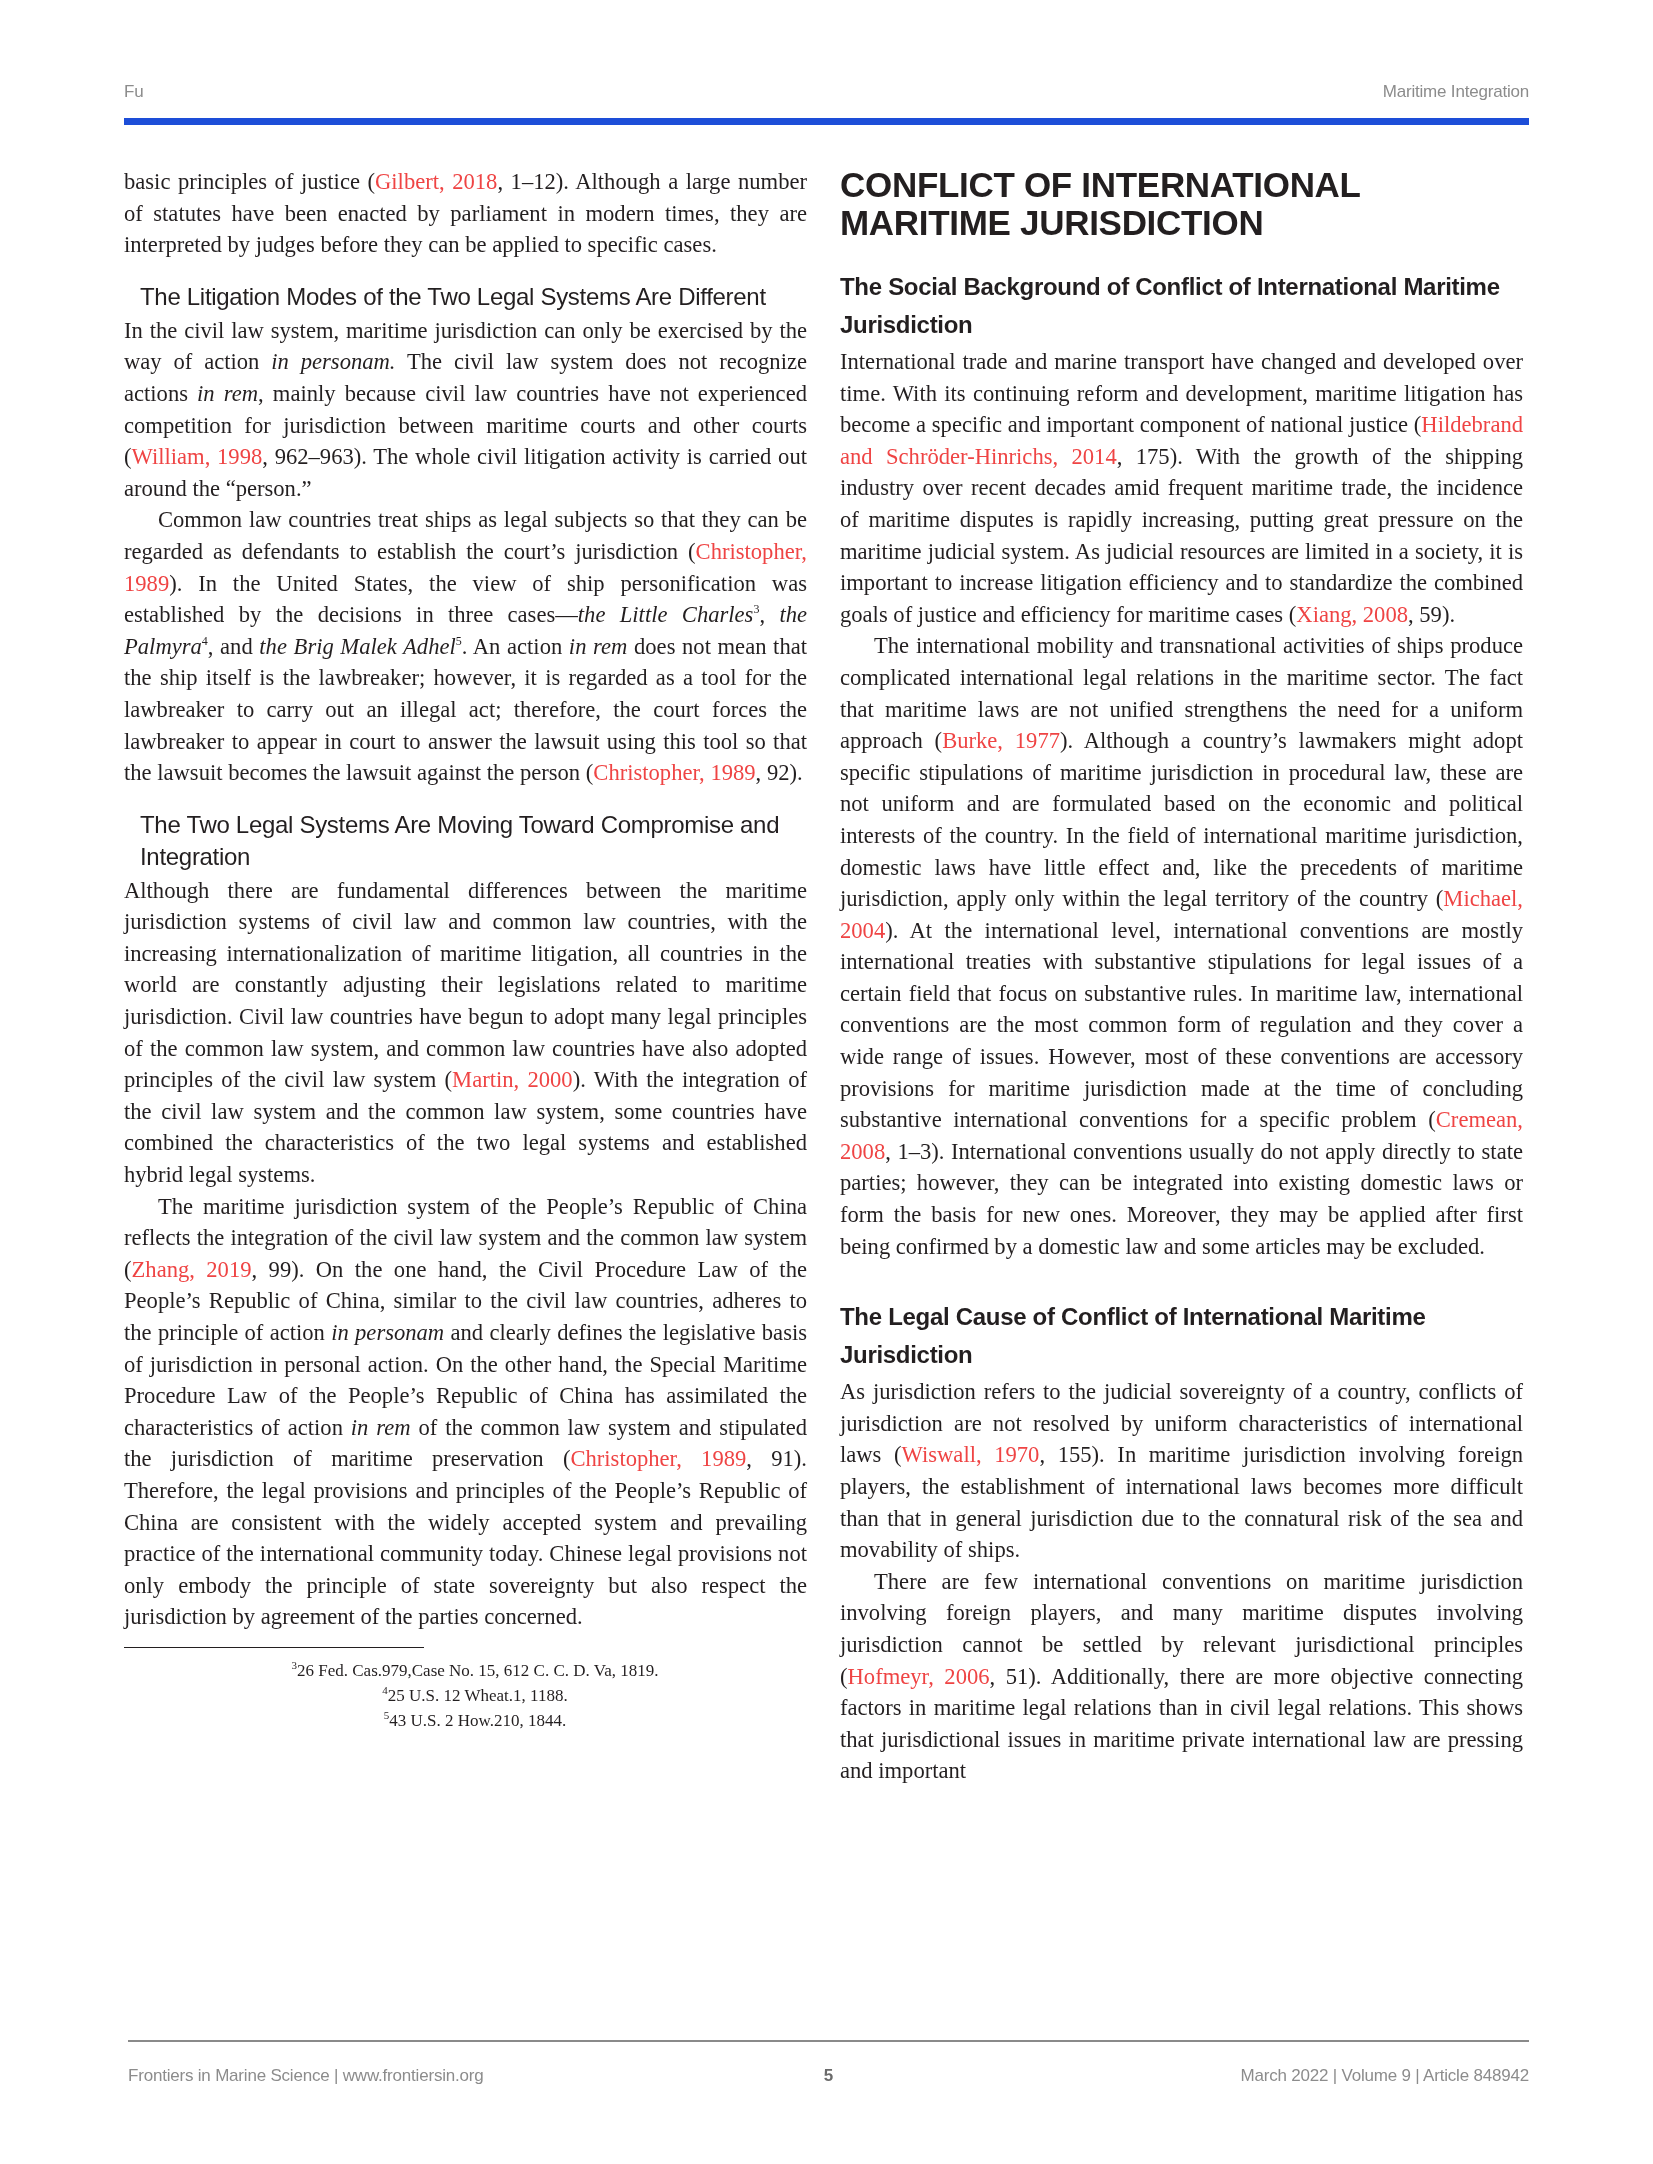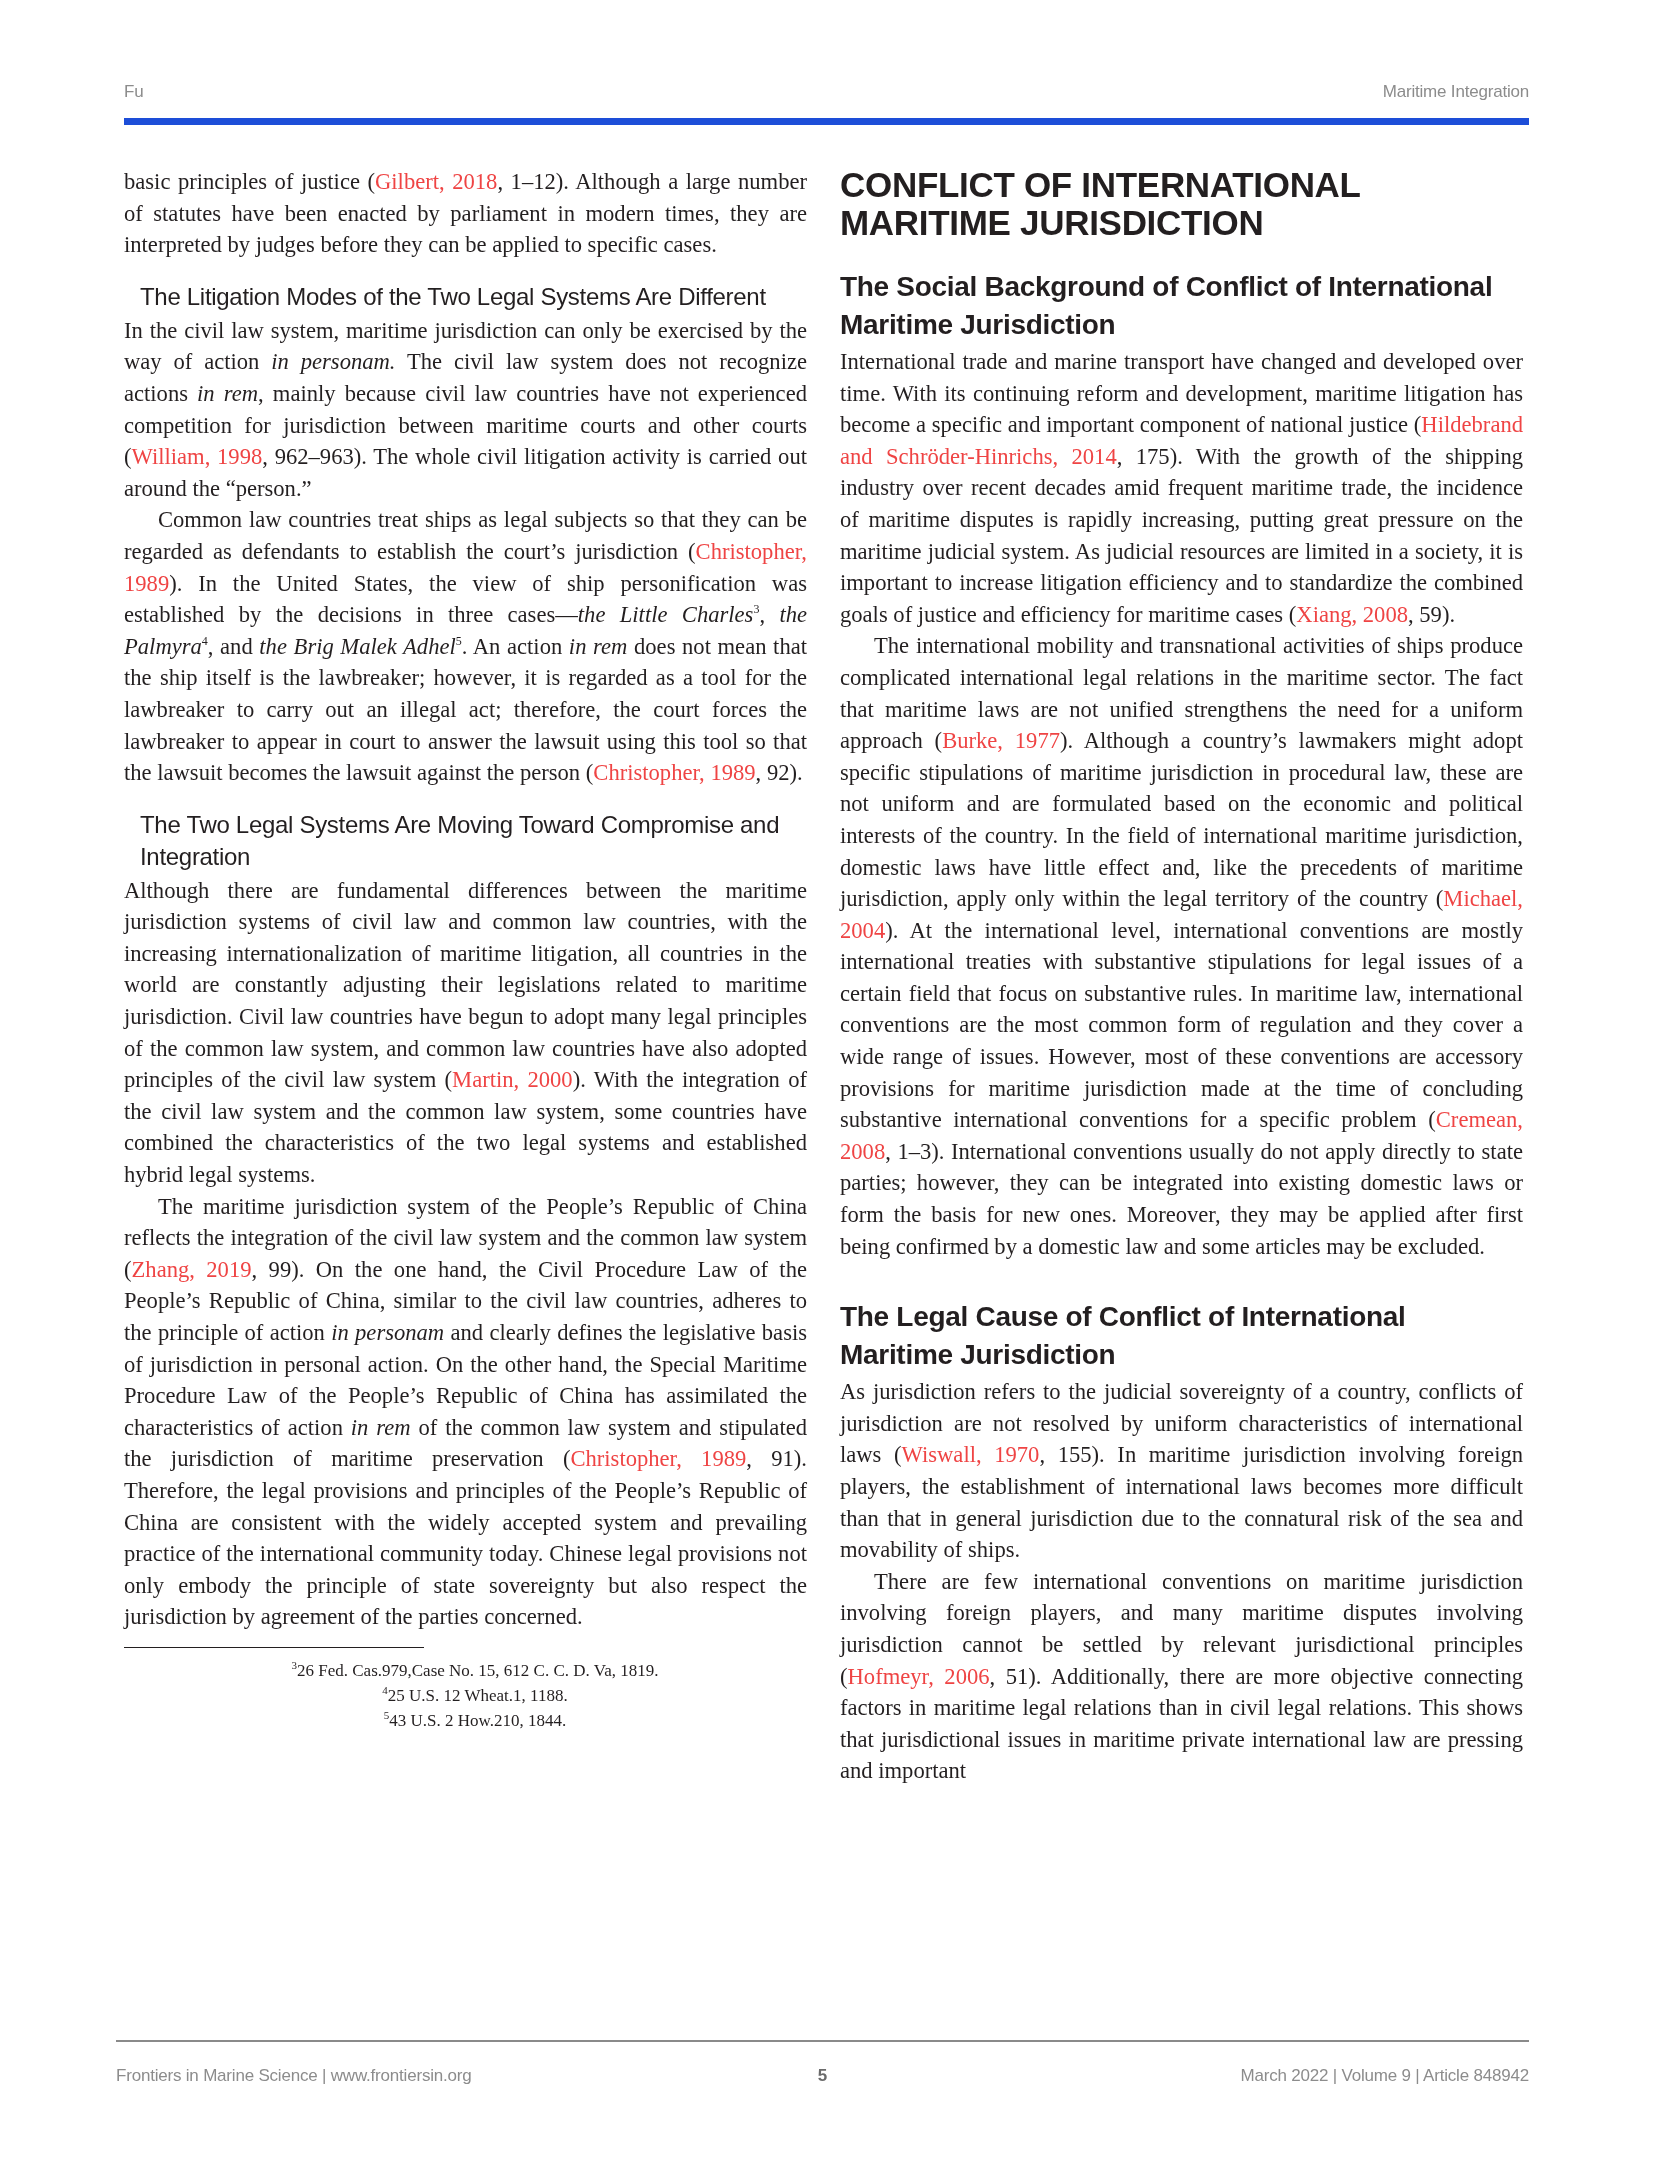--- a/index.html
+++ b/index.html
@@ -13,29 +13,29 @@
   .col-left { left: 124px; }
   .col-right { left: 840px; }
 
   .col p { margin: 0; }
   .col p.indent { text-indent: 34px; }
   .cite { color: #ef4444; }
   i { font-style: italic; }
   sup { font-size: 12px; line-height: 0; vertical-align: super; }
 
   h2.section { font-family: "Liberation Sans", sans-serif; font-weight: bold; font-size: 35px; line-height: 38px; margin: 0 0 26px 0; color: #231f20; text-align: left; letter-spacing: -0.3px; }
-  h3.sub-big { font-family: "Liberation Sans", sans-serif; font-weight: bold; font-size: 28px; line-height: 38px; margin: 0 0 2px 0; color: #231f20; text-align: left; letter-spacing: -0.3px; }
+  h3.sub-big { font-family: "Liberation Sans", sans-serif; font-weight: bold; font-size: 24px; line-height: 38px; margin: 0 0 2px 0; color: #231f20; text-align: left; letter-spacing: -0.3px; }
   h4.sub { font-family: "Liberation Sans", sans-serif; font-weight: normal; font-size: 24px; line-height: 32px; margin: 20px 0 2px 16px; color: #231f20; text-align: left; letter-spacing: -0.3px; }
   .gap-big { margin-top: 36px !important; }
 
   .fn-rule { width: 300px; height: 0; border-top: 1.5px solid #231f20; margin: 14px 0 10px 0; }
   .footnote { font-size: 17px; line-height: 25px; text-align: center; margin-left: 19px; }
   .footnote sup { font-size: 11px; }
 
-  .footer { position: absolute; top: 2040px; left: 116px; right: 124px; border-top: 2px solid #8a8a8a; height: 40px; }
+  .footer { position: absolute; top: 2040px; left: 128px; right: 124px; border-top: 2px solid #8a8a8a; height: 40px; }
   .footer span { position: absolute; top: 24px; font-family: "Liberation Sans", sans-serif; font-size: 17px; color: #8c8c8c; letter-spacing: -0.2px; }
   .footer .f-left { left: 0; }
   .footer .f-center { left: 0; right: 0; text-align: center; font-weight: bold; color: #6b6b6b; }
   .footer .f-right { right: 0; }
 </style>
 </head>
 <body>
 
 <div class="running-head">
   <span class="rh-left">Fu</span>

